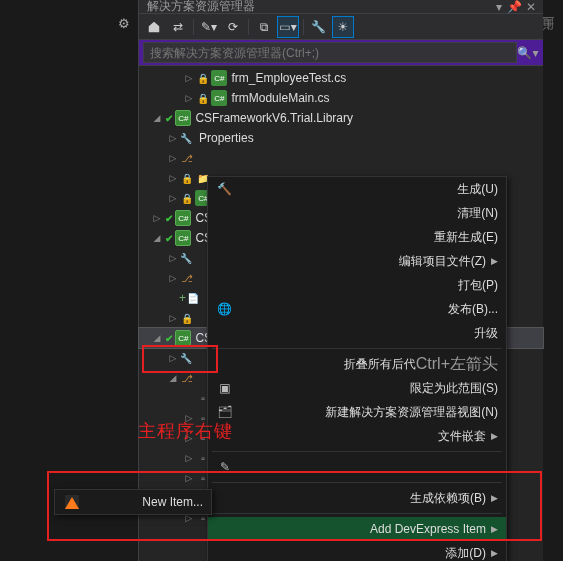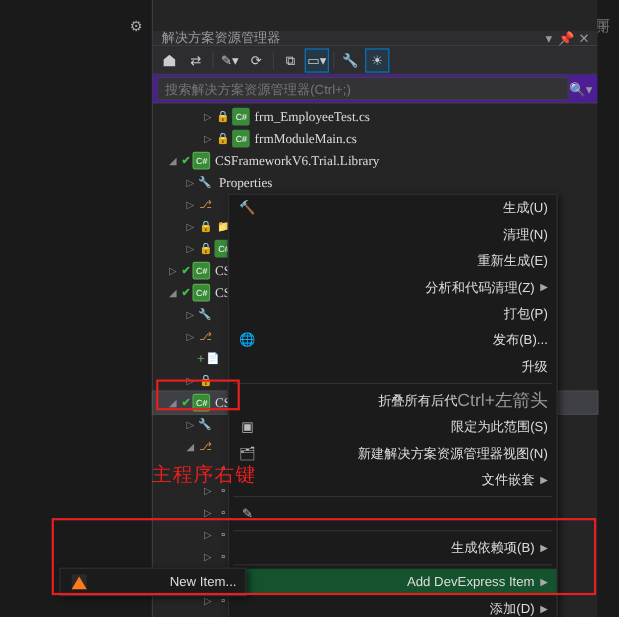--- a/index.html
+++ b/index.html
@@ -1,51 +1,51 @@
 <!DOCTYPE html>
 <html><head>
 <meta charset="utf-8">
 <style>
 * { margin:0; padding:0; box-sizing:border-box; font-family:"Microsoft YaHei","Segoe UI",sans-serif; }
 body { background:#1a1a1a; width:563px; height:561px; overflow:hidden; position:relative; color:#ccc; font-size:12px; }
 
 
 .panel { position:absolute; left:138px; top:0; width:405px; height:561px; background:#252526; border-left:1px solid #3f3f46; }
-.title-bar { height:14px; background:#2d2d30; display:flex; align-items:center; padding:0 4px; border-bottom:1px solid #3f3f46;margin-top:28px;}
+.title-bar { height:14px; background:#2d2d30; display:flex; align-items:center; padding:0 4px; border-bottom:1px solid #3f3f46;}
 .title-bar .t { flex:1; color:#999; padding-left:4px;}
 .title-bar .ticon { width:16px; text-align:center; color:#999; cursor:pointer;}
 .toolbar { height:26px; background:#2d2d30; display:flex; align-items:center; gap:2px; padding:0 4px; border-bottom:1px solid #3f3f46;}
 .tb-btn { width:22px; height:22px; display:flex; align-items:center; justify-content:center; color:#ccc; cursor:pointer;}
 .tb-btn.sel { border:1px solid #007acc; background:rgba(0,122,204,.15);}
 .tb-sep { width:1px; height:16px; background:#3f3f46; margin:0 2px;}
 .search { height:26px; display:flex; align-items:center; padding:2px 4px; background:#4c1d95; border-bottom:1px solid #3f3f46;}
 .search input { flex:1; background:#333337; border:1px solid #3f3f46; color:#999; padding:2px 6px; height:21px; font-size:12px; outline:none;}
 .search .s-icon { width:22px; text-align:center; color:#999;}
 .tree { padding:2px 0; position:relative; }
 .tree-row { display:flex; align-items:center; height:20px; padding-left:4px; white-space:nowrap; }
 .tree-row .arrow { width:12px; color:#888; font-size:9px; display:inline-block; text-align:center;}
 .tree-row .arrow.open::before{content:"◢";}
 .tree-row .arrow.closed::before{content:"▷";}
 .tree-row .arrow.none::before{content:"";}
 .ficon { width:16px; height:16px; display:inline-flex; align-items:center; justify-content:center; margin-right:4px; font-size:10px;}
 .lock { color:#6aa3d8; font-size:10px; margin:0 2px;}
 .cs-badge { background:#3a8a3a; color:#fff; font-size:8px; padding:0 2px; border-radius:2px;}
 .csproj-badge { background:#388a34; color:#fff; font-size:8px; padding:0 2px; border-radius:2px; border:1px solid #5aaa55;}
 .proj-check { color:#3dbf3d; font-weight:bold; font-size:10px; margin:0 2px;}
-.txt { color:#ddd;font-family:Liberation Serif, serif; }
+.txt { color:#ddd; }
 .ref-icon { color:#999;}
 .ind-1{padding-left:12px;} .ind-2{padding-left:28px;} .ind-3{padding-left:44px;}
 .branch-icon{color:#c78a3f;}
 .plus-icon{color:#6aaa6a;}
 .tree-row.sel { background:#3f3f46; outline:1px solid #555;}
 
 
 .ctx { position:absolute; background:#1b1b1c; border:1px solid #333; box-shadow:2px 2px 6px rgba(0,0,0,.6); z-index:50; }
 .ctx1 { left:207px; top:176px; width:300px; }
-.ctx2 { left:54px; top:516px; width:170px; }
+.ctx2 { left:54px; top:489px; width:158px; }
 .ctx .row { height:24px; display:flex; align-items:center; padding:0 8px 0 6px; color:#ddd; cursor:pointer;}
 .ctx .row.sel { background:#14532d;}
 .ctx .icon-slot { width:22px; display:inline-flex; justify-content:center; color:#bbb;}
 .ctx .lbl { flex:1; white-space:nowrap;text-align:right;}
 .ctx .shortcut { color:#999; font-size:16px;}
 .ctx .sub-arrow{ width:12px; text-align:right; color:#aaa; font-size:9px;}
 .ctx .sep { height:1px; background:#333; margin:3px 4px;}
 .gear-left { position:absolute; left:118px; top:16px; color:#aaa; font-size:13px;}
 
 
@@ -212,21 +212,21 @@
   <div class="row">
       <span class="icon-slot"></span>
       <span class="lbl">清理(N)</span>
     </div>
   <div class="row">
       <span class="icon-slot"></span>
       <span class="lbl">重新生成(E)</span>
     </div>
   <div class="row">
       <span class="icon-slot"></span>
-      <span class="lbl">分析和代码清理(Z)</span>
+      <span class="lbl">编辑项目文件(Z)</span>
       <span class="sub-arrow">▶</span>
     </div>
   <div class="row">
       <span class="icon-slot"></span>
       <span class="lbl">打包(P)</span>
     </div>
   <div class="row">
       <span class="icon-slot">🌐</span>
       <span class="lbl">发布(B)...</span>
     </div>

